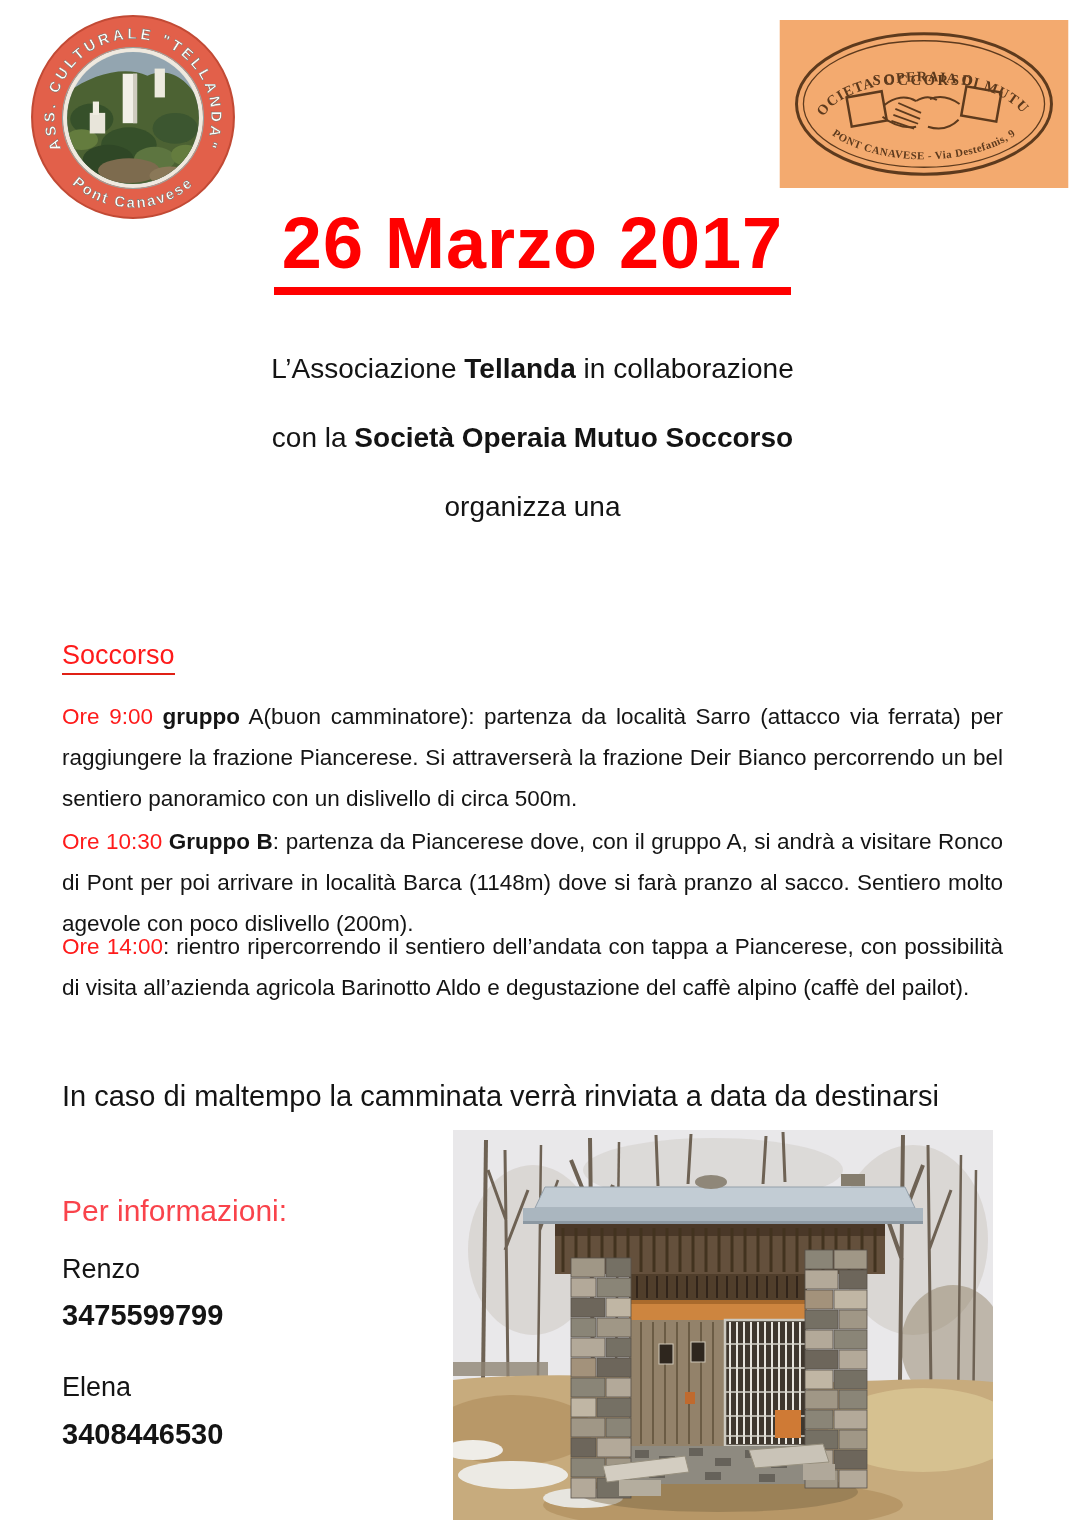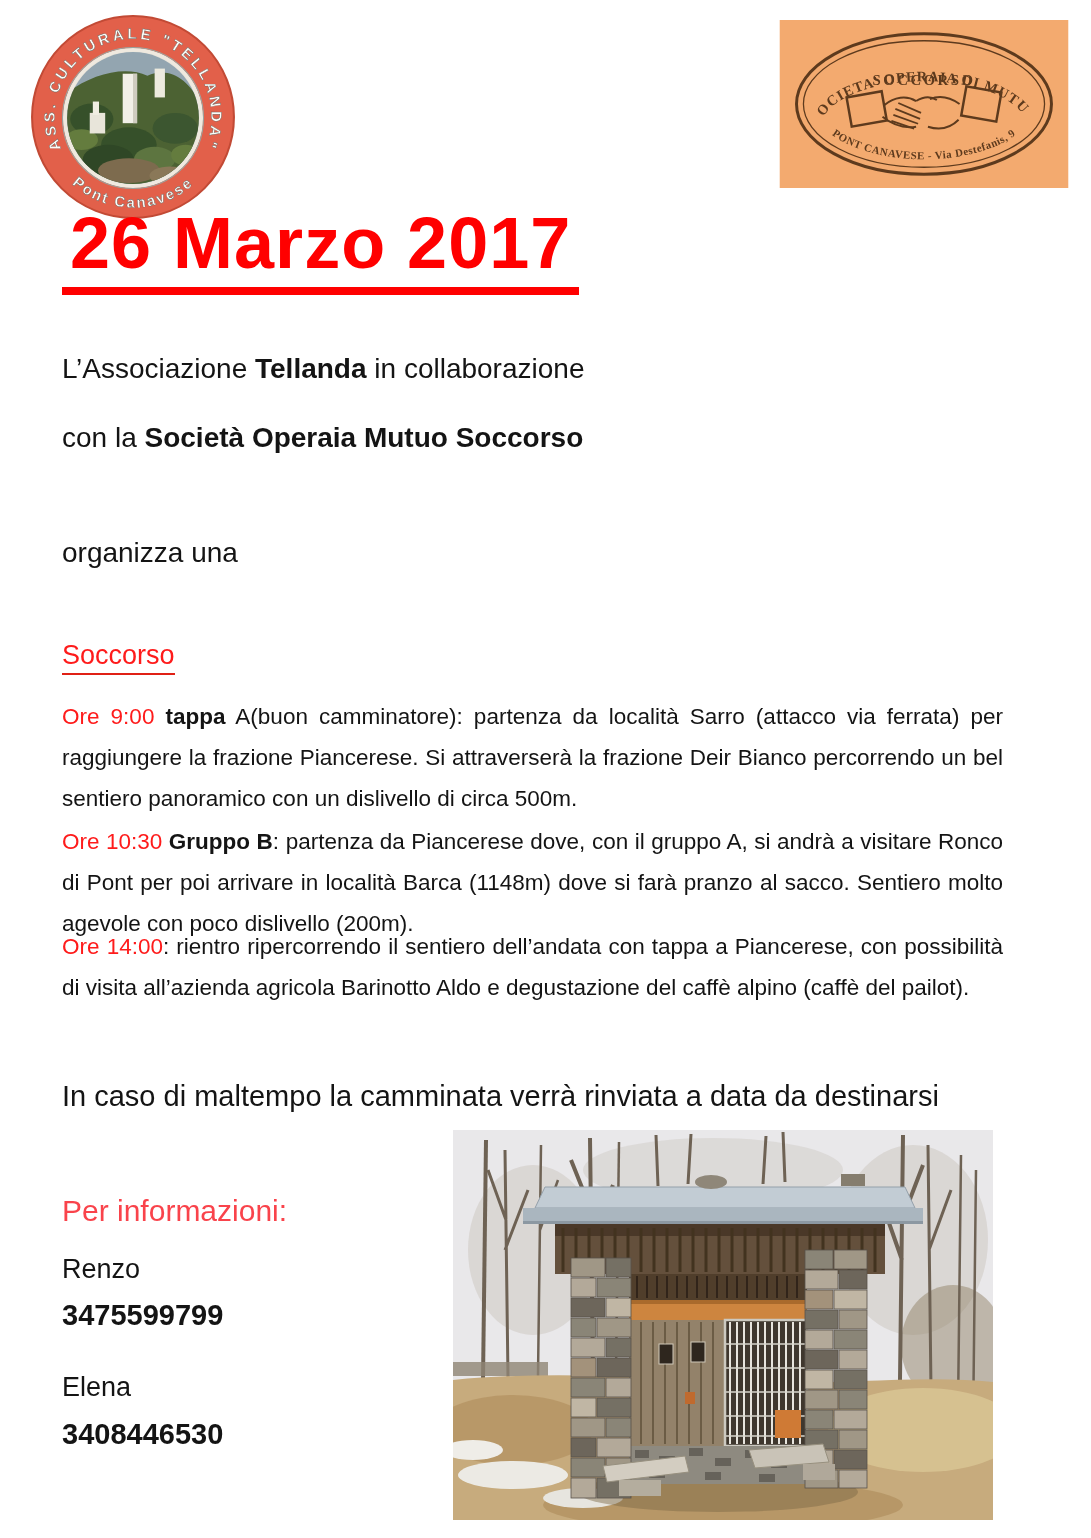--- a/index.html
+++ b/index.html
@@ -6,34 +6,34 @@
   .page{
     position:relative;
     width:1091px;height:1538px;
     background:#ffffff;
     font-family:"Liberation Sans", sans-serif;
     color:#141414;
     overflow:hidden;
   }
   .abs{position:absolute;}
   .col{left:62px;width:941px;}
-  .center{}
+  .center{text-align:center;}
   .title-wrap{top:204px;}
   .title-text{
     display:inline-block;
     font-size:72px;font-weight:bold;color:#ff0000;
     letter-spacing:1px;
     border-bottom:8px solid #ff0000;
     padding:0 8px 4px 8px;
     line-height:1.1;
   }
   .intro{font-size:28px;line-height:1.2;margin:0;}
   .i1{top:352px;}
   .i2{top:421px;}
-  .i3{top:490px;margin-top:46px;}
+  .i3{top:490px;}
   .subtitle{
     top:554px;font-size:37px;font-weight:bold;color:#fe1b1b;line-height:1.15;
   }
   .prog-head-wrap{top:640px;}
   .prog-head{
     display:inline-block;
     font-size:27px;color:#fe1b1b;
     border-bottom:2px solid #e02015;
     padding-bottom:2px;
   }
@@ -134,21 +134,21 @@
 
   <p class="abs col center intro i2"><span>con la </span><span class="bold">Società Operaia Mutuo Soccorso</span></p>
   <p class="abs col center intro i1"><span>L’Associazione </span><span class="bold">Tellanda</span><span> in collaborazione</span></p>
   <p class="abs col center intro i3">organizza una</p>
 
 
   <div class="abs col prog-head-wrap">
     <span class="prog-head">Soccorso</span>
   </div>
 
-  <p class="abs col para p1"><span class="red">Ore 9:00 </span><span class="bold">tappa</span><span> A(buon camminatore): partenza da località Sarro (attacco via ferrata) per raggiungere la frazione Piancerese. Si attraverserà la frazione Deir Bianco percorrendo un bel sentiero panoramico con un dislivello di circa 500m.</span></p>
+  <p class="abs col para p1"><span class="red">Ore 9:00 </span><span class="bold">gruppo</span><span> A(buon camminatore): partenza da località Sarro (attacco via ferrata) per raggiungere la frazione Piancerese. Si attraverserà la frazione Deir Bianco percorrendo un bel sentiero panoramico con un dislivello di circa 500m.</span></p>
 
   <p class="abs col para p2"><span class="red">Ore 10:30 </span><span class="bold">Gruppo B</span><span>: partenza da Piancerese dove, con il gruppo A, si andrà a visitare Ronco di Pont per poi arrivare in località Barca (1148m) dove si farà pranzo al sacco. Sentiero molto agevole con poco dislivello (200m).</span></p>
 
   <p class="abs col para p3"><span class="red">Ore 14:00</span><span class="bold"></span><span>: rientro ripercorrendo il  sentiero dell’andata con tappa a Piancerese, con possibilità di visita all’azienda agricola Barinotto Aldo e degustazione del caffè alpino (caffè del pailot).</span></p>
 
   <p class="abs col note">In caso di maltempo la camminata verrà rinviata a data da destinarsi</p>
 
   <div class="abs col contacts-head">Per informazioni:</div>
   <div class="abs col cname n1">Renzo</div>
   <div class="abs col cphone ph1">3475599799</div>

